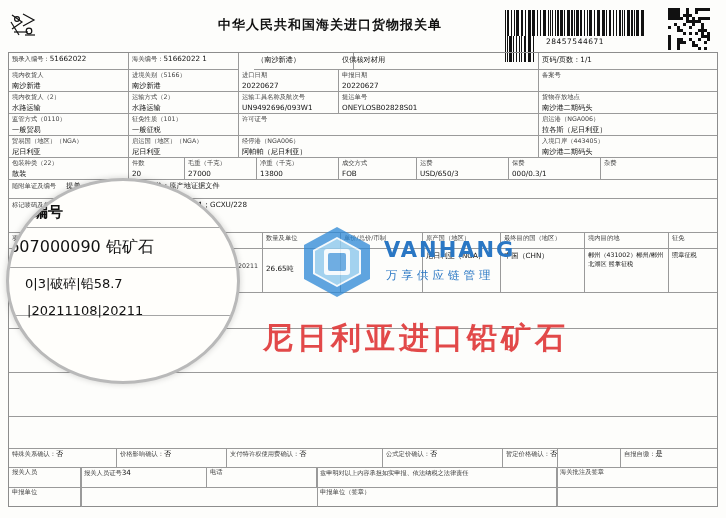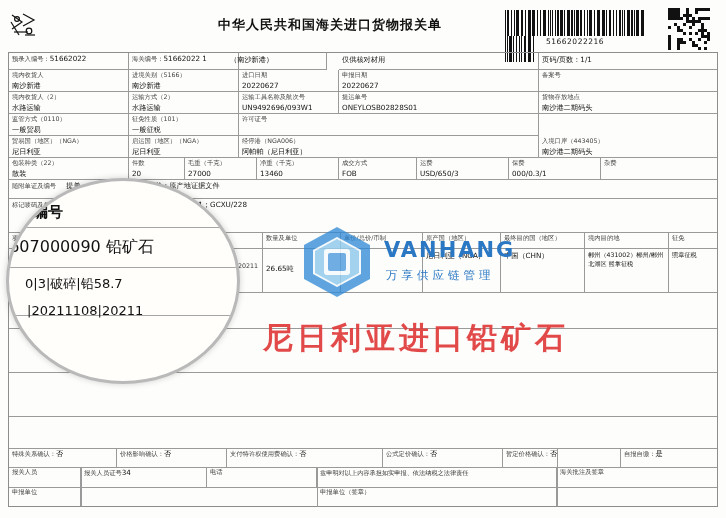--- a/index.html
+++ b/index.html
@@ -67,21 +67,21 @@
       <circle cx="9" cy="9" r="2.4"></circle>
       <circle cx="21" cy="21" r="2.8"></circle>
       <path d="M17 25 L27 25"></path>
       <path d="M3 12 L11 25"></path>
     </g>
   </svg>
 
   <div class="hdr-title">中华人民共和国海关进口货物报关单</div>
 
   <div class="barcode" id="barcode"><i style="width:1px;margin-right:1px;"></i><i style="width:2px;margin-right:2px;"></i><i style="width:1px;margin-right:2px;"></i><i style="width:1px;margin-right:1px;"></i><i style="width:3px;margin-right:2px;"></i><i style="width:2px;margin-right:2px;"></i><i style="width:1px;margin-right:2px;"></i><i style="width:3px;margin-right:1px;"></i><i style="width:3px;margin-right:2px;"></i><i style="width:1px;margin-right:2px;"></i><i style="width:1px;margin-right:2px;"></i><i style="width:3px;margin-right:2px;"></i><i style="width:1px;margin-right:1px;"></i><i style="width:1px;margin-right:1px;"></i><i style="width:1px;margin-right:2px;"></i><i style="width:1px;margin-right:1px;"></i><i style="width:2px;margin-right:1px;"></i><i style="width:3px;margin-right:1px;"></i><i style="width:1px;margin-right:2px;"></i><i style="width:3px;margin-right:1px;"></i><i style="width:2px;margin-right:1px;"></i><i style="width:1px;margin-right:1px;"></i><i style="width:3px;margin-right:1px;"></i><i style="width:2px;margin-right:2px;"></i><i style="width:1px;margin-right:2px;"></i><i style="width:1px;margin-right:1px;"></i><i style="width:3px;margin-right:2px;"></i><i style="width:1px;margin-right:2px;"></i><i style="width:3px;margin-right:2px;"></i><i style="width:3px;margin-right:1px;"></i><i style="width:1px;margin-right:2px;"></i><i style="width:2px;margin-right:2px;"></i><i style="width:1px;margin-right:2px;"></i><i style="width:1px;margin-right:2px;"></i><i style="width:2px;margin-right:1px;"></i><i style="width:1px;margin-right:1px;"></i><i style="width:1px;margin-right:2px;"></i><i style="width:3px;margin-right:1px;"></i><i style="width:2px;margin-right:1px;"></i><i style="width:1px;margin-right:1px;"></i><i style="width:3px;margin-right:2px;"></i><i style="width:3px;margin-right:1px;"></i><i style="width:1px;margin-right:1px;"></i><i style="width:1px;margin-right:1px;"></i><i style="width:3px;margin-right:1px;"></i><i style="width:1px;margin-right:2px;"></i><i style="width:1px;margin-right:2px;"></i><i style="width:1px;margin-right:1px;"></i><i style="width:1px;margin-right:2px;"></i><i style="width:2px;margin-right:2px;"></i><i style="width:3px;margin-right:2px;"></i><i style="width:1px;margin-right:1px;"></i></div>
-  <div class="barcode-num">51662022216</div>
+  <div class="barcode-num">28457544671</div>
 
   <div class="qr" id="qr">
       <div style="left:0px;top:0px;width:3px;height:3px;"></div>
       <div style="left:3px;top:0px;width:3px;height:3px;"></div>
       <div style="left:6px;top:0px;width:3px;height:3px;"></div>
       <div style="left:9px;top:0px;width:3px;height:3px;"></div>
       <div style="left:18px;top:0px;width:3px;height:3px;"></div>
       <div style="left:27px;top:0px;width:3px;height:3px;"></div>
       <div style="left:30px;top:0px;width:3px;height:3px;"></div>
       <div style="left:33px;top:0px;width:3px;height:3px;"></div>
@@ -161,21 +161,21 @@
     </div>
 
   <div class="outer"></div>
 
   <div class="cellbox" style="left:9px;top:53px;width:120px;height:17px;border-right:1px solid #9a9a9a;border-bottom:1px solid #9a9a9a;">
     <span class="lbl" style="display:inline">预录入编号：</span><span class="val" style="display:inline">51662022</span>
   </div>
   <div class="cellbox" style="left:129px;top:53px;width:110px;height:17px;border-right:1px solid #9a9a9a;border-bottom:1px solid #9a9a9a;">
     <span class="lbl" style="display:inline">海关编号：</span><span class="val" style="display:inline">51662022 1</span>
   </div>
-  <div class="cellbox" style="left:227px;top:53px;width:100px;height:17px;border-right:1px solid #9a9a9a;border-bottom:1px solid #9a9a9a;">
+  <div class="cellbox" style="left:254px;top:53px;width:100px;height:17px;border-right:1px solid #9a9a9a;border-bottom:1px solid #9a9a9a;">
     <span class="val">（南沙新港）</span>
   </div>
   <div class="cellbox" style="left:339px;top:53px;width:200px;height:17px;border-right:1px solid #9a9a9a;border-bottom:1px solid #9a9a9a;">
     <span class="val">仅供核对材用</span>
   </div>
   <div class="cellbox" style="left:539px;top:53px;width:178px;height:17px;border-bottom:1px solid #9a9a9a;">
     <span class="val">页码/页数：1/1</span>
   </div>
 
   <div class="cellbox" style="left:9px;top:70px;width:120px;height:22px;border-right:1px solid #9a9a9a;border-bottom:1px solid #9a9a9a;">
@@ -225,20 +225,24 @@
     <span class="val">一般征税</span>
   </div>
   <div class="cellbox" style="left:9px;top:114px;width:120px;height:22px;border-right:1px solid #9a9a9a;border-bottom:1px solid #9a9a9a;">
     <span class="lbl">监管方式（0110）</span>
     <span class="val">一般贸易</span>
   </div>
   <div class="cellbox" style="left:239px;top:114px;width:300px;height:22px;border-right:1px solid #9a9a9a;border-bottom:1px solid #9a9a9a;">
     <span class="lbl">许可证号</span>
     <span class="val"></span>
   </div>
+  <div class="cellbox" style="left:539px;top:114px;width:178px;height:22px;border-bottom:1px solid #9a9a9a;">
+    <span class="lbl">启运港（NGA006）</span>
+    <span class="val">拉各斯（尼日利亚）</span>
+  </div>
 
   <div class="cellbox" style="left:9px;top:136px;width:120px;height:22px;border-right:1px solid #9a9a9a;border-bottom:1px solid #9a9a9a;">
     <span class="lbl">贸易国（地区）（NGA）</span>
     <span class="val">尼日利亚</span>
   </div>
   <div class="cellbox" style="left:129px;top:136px;width:110px;height:22px;border-right:1px solid #9a9a9a;border-bottom:1px solid #9a9a9a;">
     <span class="lbl">启运国（地区）（NGA）</span>
     <span class="val">尼日利亚</span>
   </div>
   <div class="cellbox" style="left:239px;top:136px;width:300px;height:22px;border-right:1px solid #9a9a9a;border-bottom:1px solid #9a9a9a;">
@@ -257,21 +261,21 @@
   <div class="cellbox" style="left:129px;top:158px;width:56px;height:22px;border-right:1px solid #9a9a9a;border-bottom:1px solid #9a9a9a;">
     <span class="lbl">件数</span>
     <span class="val">20</span>
   </div>
   <div class="cellbox" style="left:185px;top:158px;width:72px;height:22px;border-right:1px solid #9a9a9a;border-bottom:1px solid #9a9a9a;">
     <span class="lbl">毛重（千克）</span>
     <span class="val">27000</span>
   </div>
   <div class="cellbox" style="left:257px;top:158px;width:82px;height:22px;border-right:1px solid #9a9a9a;border-bottom:1px solid #9a9a9a;">
     <span class="lbl">净重（千克）</span>
-    <span class="val">13460</span>
+    <span class="val">13800</span>
   </div>
   <div class="cellbox" style="left:339px;top:158px;width:78px;height:22px;border-right:1px solid #9a9a9a;border-bottom:1px solid #9a9a9a;">
     <span class="lbl">成交方式</span>
     <span class="val">FOB</span>
   </div>
   <div class="cellbox" style="left:417px;top:158px;width:92px;height:22px;border-right:1px solid #9a9a9a;border-bottom:1px solid #9a9a9a;">
     <span class="lbl">运费</span>
     <span class="val">USD/650/3</span>
   </div>
   <div class="cellbox" style="left:509px;top:158px;width:92px;height:22px;border-right:1px solid #9a9a9a;border-bottom:1px solid #9a9a9a;">

